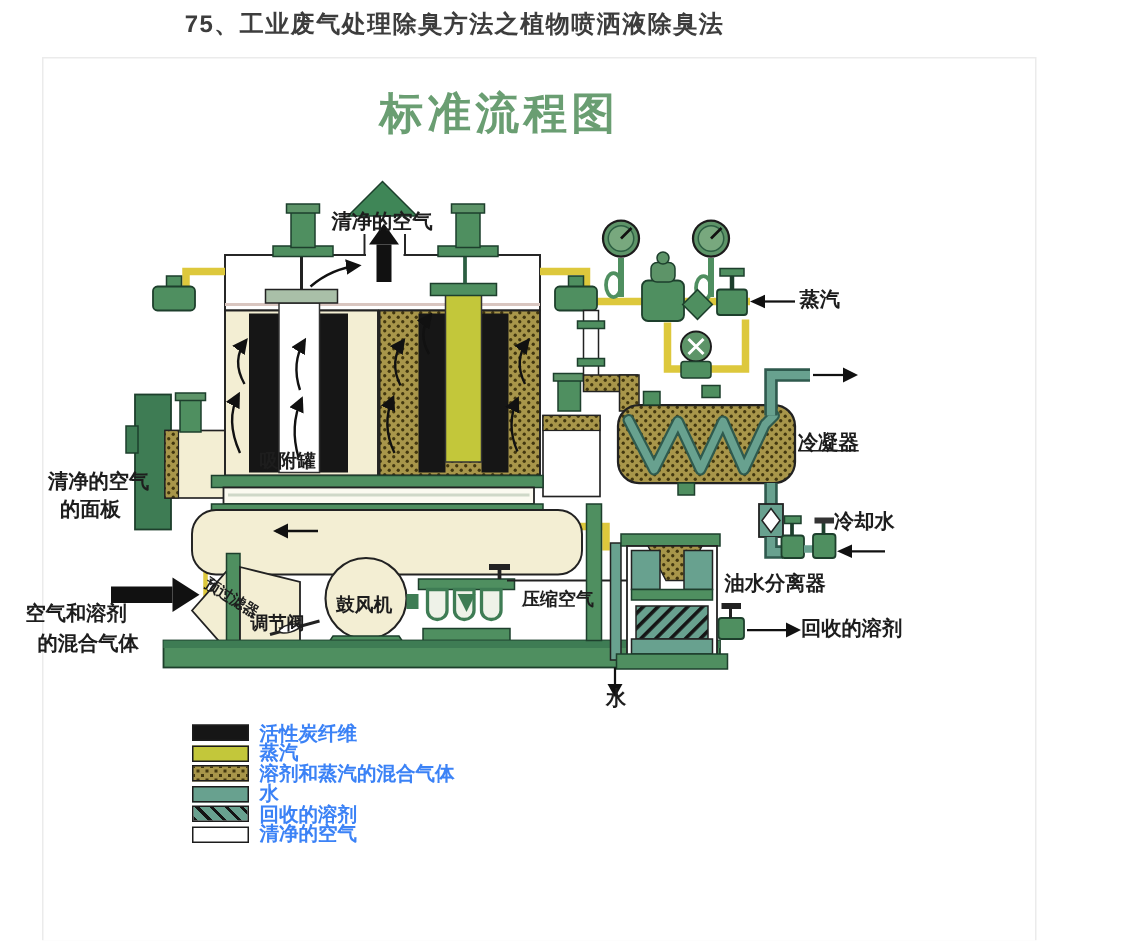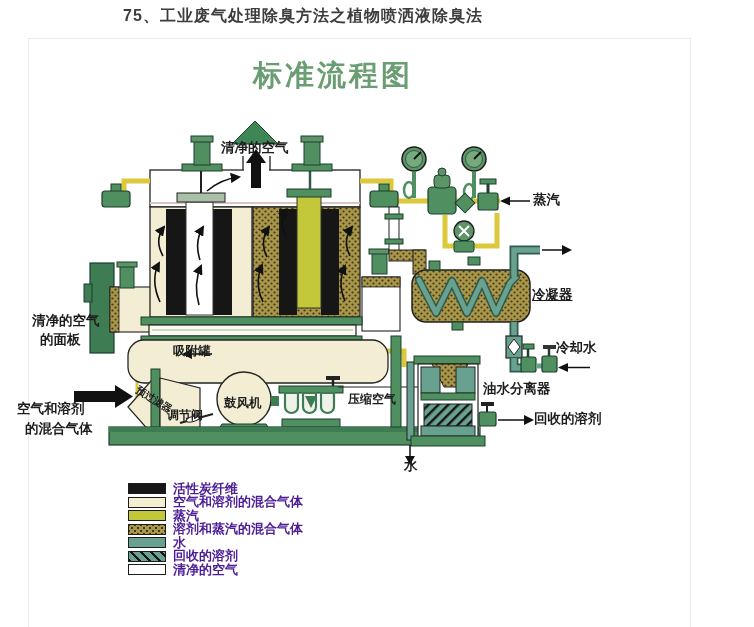--- a/index.html
+++ b/index.html
@@ -24,21 +24,21 @@
   .sw-black{background:#161616;}
   .sw-cream{background:#f4eed2;}
   .sw-steam{background:#c3c73a;}
   .sw-dots{background-color:#a8964a;
      background-image:radial-gradient(#42370f 1.1px,transparent 1.3px),
                       radial-gradient(#42370f 1.1px,transparent 1.3px);
      background-size:6px 6px;background-position:0 0,3px 3px;}
   .sw-water{background:#68a18f;}
   .sw-hatch{background:repeating-linear-gradient(45deg,#141414 0 2px,#68a18f 2px 7px);}
   .sw-white{background:#ffffff;}
-  .legend-label{margin-left:7px;font-size:13px;font-weight:600;color:#4c1d95;white-space:nowrap;}
+  .legend-label{margin-left:7px;font-size:13px;font-weight:600;color:#3b82f6;white-space:nowrap;}
 </style>
 </head>
 <body>
 
 <div class="page">
 
   <div class="page-title">75、工业废气处理除臭方法之植物喷洒液除臭法</div>
 
   <div class="content-box"></div>
 
@@ -280,45 +280,41 @@
     </g>
   </svg>
 
   <span class="lbl lbl-13" style="left:221px;top:140px;font-weight:700;">清净的空气</span>
   <span class="lbl lbl-13" style="left:533px;top:192px;">蒸汽</span>
   <span class="lbl lbl-13" style="left:532px;top:287px;text-decoration:underline;">冷凝器</span>
   <span class="lbl lbl-13" style="left:556px;top:340px;">冷却水</span>
   <span class="lbl lbl-13" style="left:483px;top:381px;">油水分离器</span>
   <span class="lbl lbl-13" style="left:534px;top:411px;">回收的溶剂</span>
   <span class="lbl lbl-13" style="left:404px;top:458px;">水</span>
-  <span class="lbl lbl-12" style="left:173px;top:300px;margin-top:44px;">吸附罐</span>
+  <span class="lbl lbl-12" style="left:173px;top:300px;">吸附罐</span>
   <span class="lbl lbl-12" style="left:224px;top:396px;">鼓风机</span>
   <span class="lbl lbl-12" style="left:348px;top:393px;font-weight:600;font-size:12px;">压缩空气</span>
   <span class="lbl lbl-12" style="left:167px;top:409px;font-size:12px;">调节阀</span>
   <span class="lbl lbl-sm" style="left:140px;top:384px;transform:rotate(32deg);transform-origin:left top;">预过滤器</span>
 
   <div class="lbl lbl-13 two-line" style="left:32px;top:311px;font-weight:700;line-height:19px;">
     <span>清净的空气</span>
     <span>的面板</span>
   </div>
   <div class="lbl lbl-13 two-line" style="left:17px;top:399px;font-weight:700;line-height:20px;">
     <span>空气和溶剂</span>
     <span>的混合气体</span>
   </div>
 
   <div class="legend">
     <div class="legend-row">
       <span class="sw sw-black"></span>
       <span class="legend-label">活性炭纤维</span>
     </div>
     <div class="legend-row">
-      <span class="sw sw-cream"></span>
-      <span class="legend-label">空气和溶剂的混合气体</span>
-    </div>
-    <div class="legend-row">
       <span class="sw sw-steam"></span>
       <span class="legend-label">蒸汽</span>
     </div>
     <div class="legend-row">
       <span class="sw sw-dots"></span>
       <span class="legend-label">溶剂和蒸汽的混合气体</span>
     </div>
     <div class="legend-row">
       <span class="sw sw-water"></span>
       <span class="legend-label">水</span>

